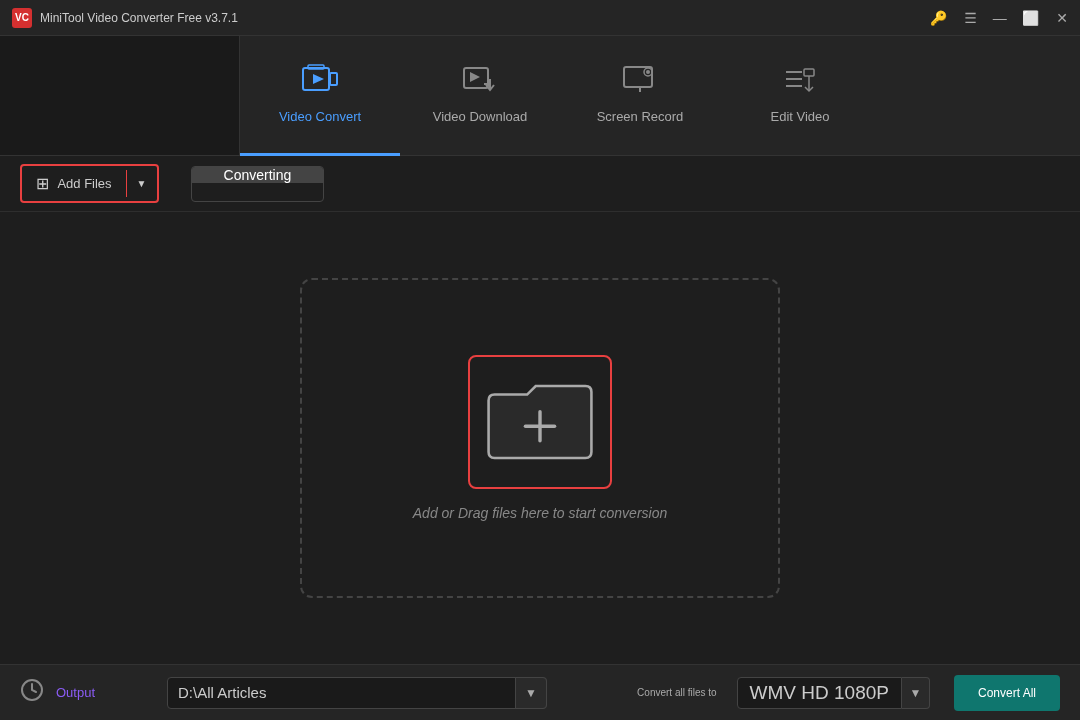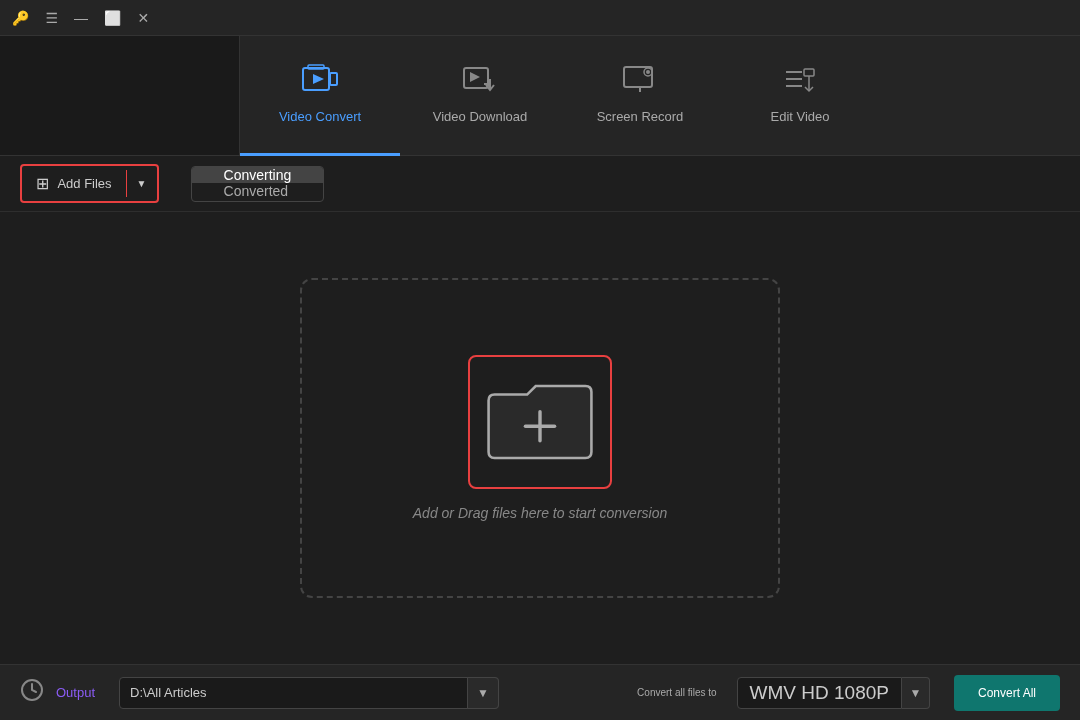--- a/index.html
+++ b/index.html
@@ -237,24 +237,25 @@
       align-items: center;
       position: relative;
     }
     #output-path {
       width: 380px;
       height: 32px;
       background: #1a1a1a;
       border: 1px solid #444;
       border-radius: 4px;
       padding: 0 32px 0 10px;
-      font-size: 13px;
-      color: #ccc;
-      display: flex;
-      align-items: center;
+      font-size: 15px;
+      color: #ccc;
+      display: flex;
+      align-items: center;
+      margin-left: 48px;
     }
     #output-dropdown-btn {
       position: absolute;
       right: 0;
       top: 0;
       width: 32px;
       height: 32px;
       display: flex;
       align-items: center;
       justify-content: center;
@@ -311,20 +312,24 @@
       border-radius: 4px;
       color: #fff;
       font-size: 12px;
       cursor: pointer;
     }
   </style>
 </head>
 <body>
 
 <div id="title-bar">
+  <div id="title-left">
+    <div id="app-logo">VC</div>
+    <span id="app-title">MiniTool Video Converter Free v3.7.1</span>
+  </div>
   <div id="title-controls">
     <span class="title-btn">🔑</span>
     <span class="title-btn">☰</span>
     <span class="title-btn">—</span>
     <span class="title-btn">⬜</span>
     <span id="close-btn" class="title-btn">✕</span>
   </div>
 </div>
 
 <div id="nav-bar">
@@ -391,21 +396,20 @@
       <span style="font-size:16px;color:#ccc;">⊞</span>
       <span>Add Files</span>
     </div>
     <div id="add-files-dropdown">
       <span style="font-size:10px;">▼</span>
     </div>
   </div>
 
   <div id="converting-tabs">
     <div class="convert-tab active">Converting</div>
-    <div class="convert-tab">Converted</div>
   </div>
 </div>
 
 <div id="main-content">
   <div id="drop-zone">
     <div id="folder-icon-wrap">
       <svg id="folder-svg" viewBox="0 0 140 120" fill="none" xmlns="http://www.w3.org/2000/svg">
 
         <path d="M10 35 Q10 28 17 28 L55 28 L65 18 L123 18 Q130 18 130 25 L130 95 Q130 102 123 102 L17 102 Q10 102 10 95 Z" stroke="#aaa" stroke-width="3" fill="#2a2a2a"></path>
 

